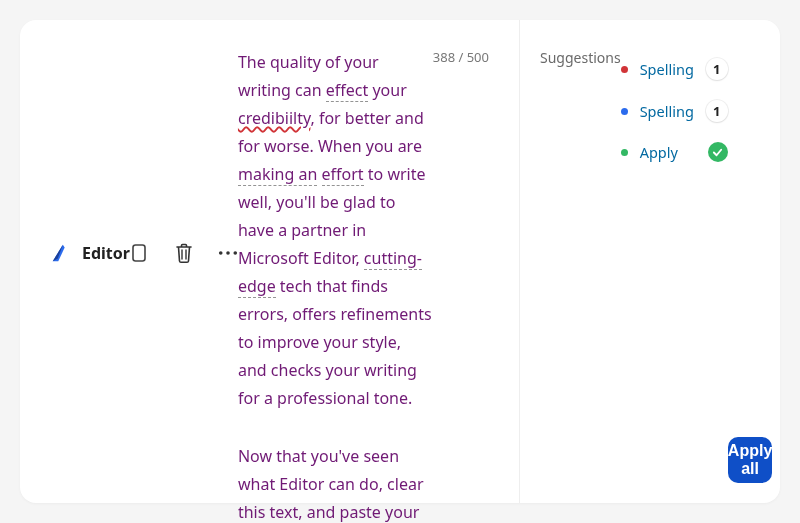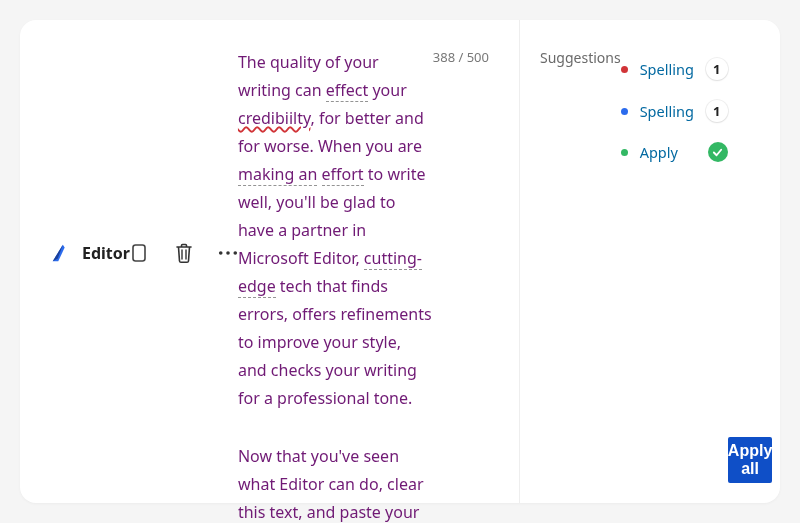--- a/index.html
+++ b/index.html
@@ -110,21 +110,21 @@
       background: #33b864;
       display: flex;
       align-items: center;
       justify-content: center;
     }
     .applybtn {
       margin-top: auto;
       background: #0f4fc7;
       color: #fff;
       border: none;
-      border-radius: 2px;
+      border-radius: 10px;
       height: 46px;
       font-size: 16px;
       font-weight: 600;
       cursor: pointer;
     }
   </style>
 </head>
 <body>
 
 <div class="card">

